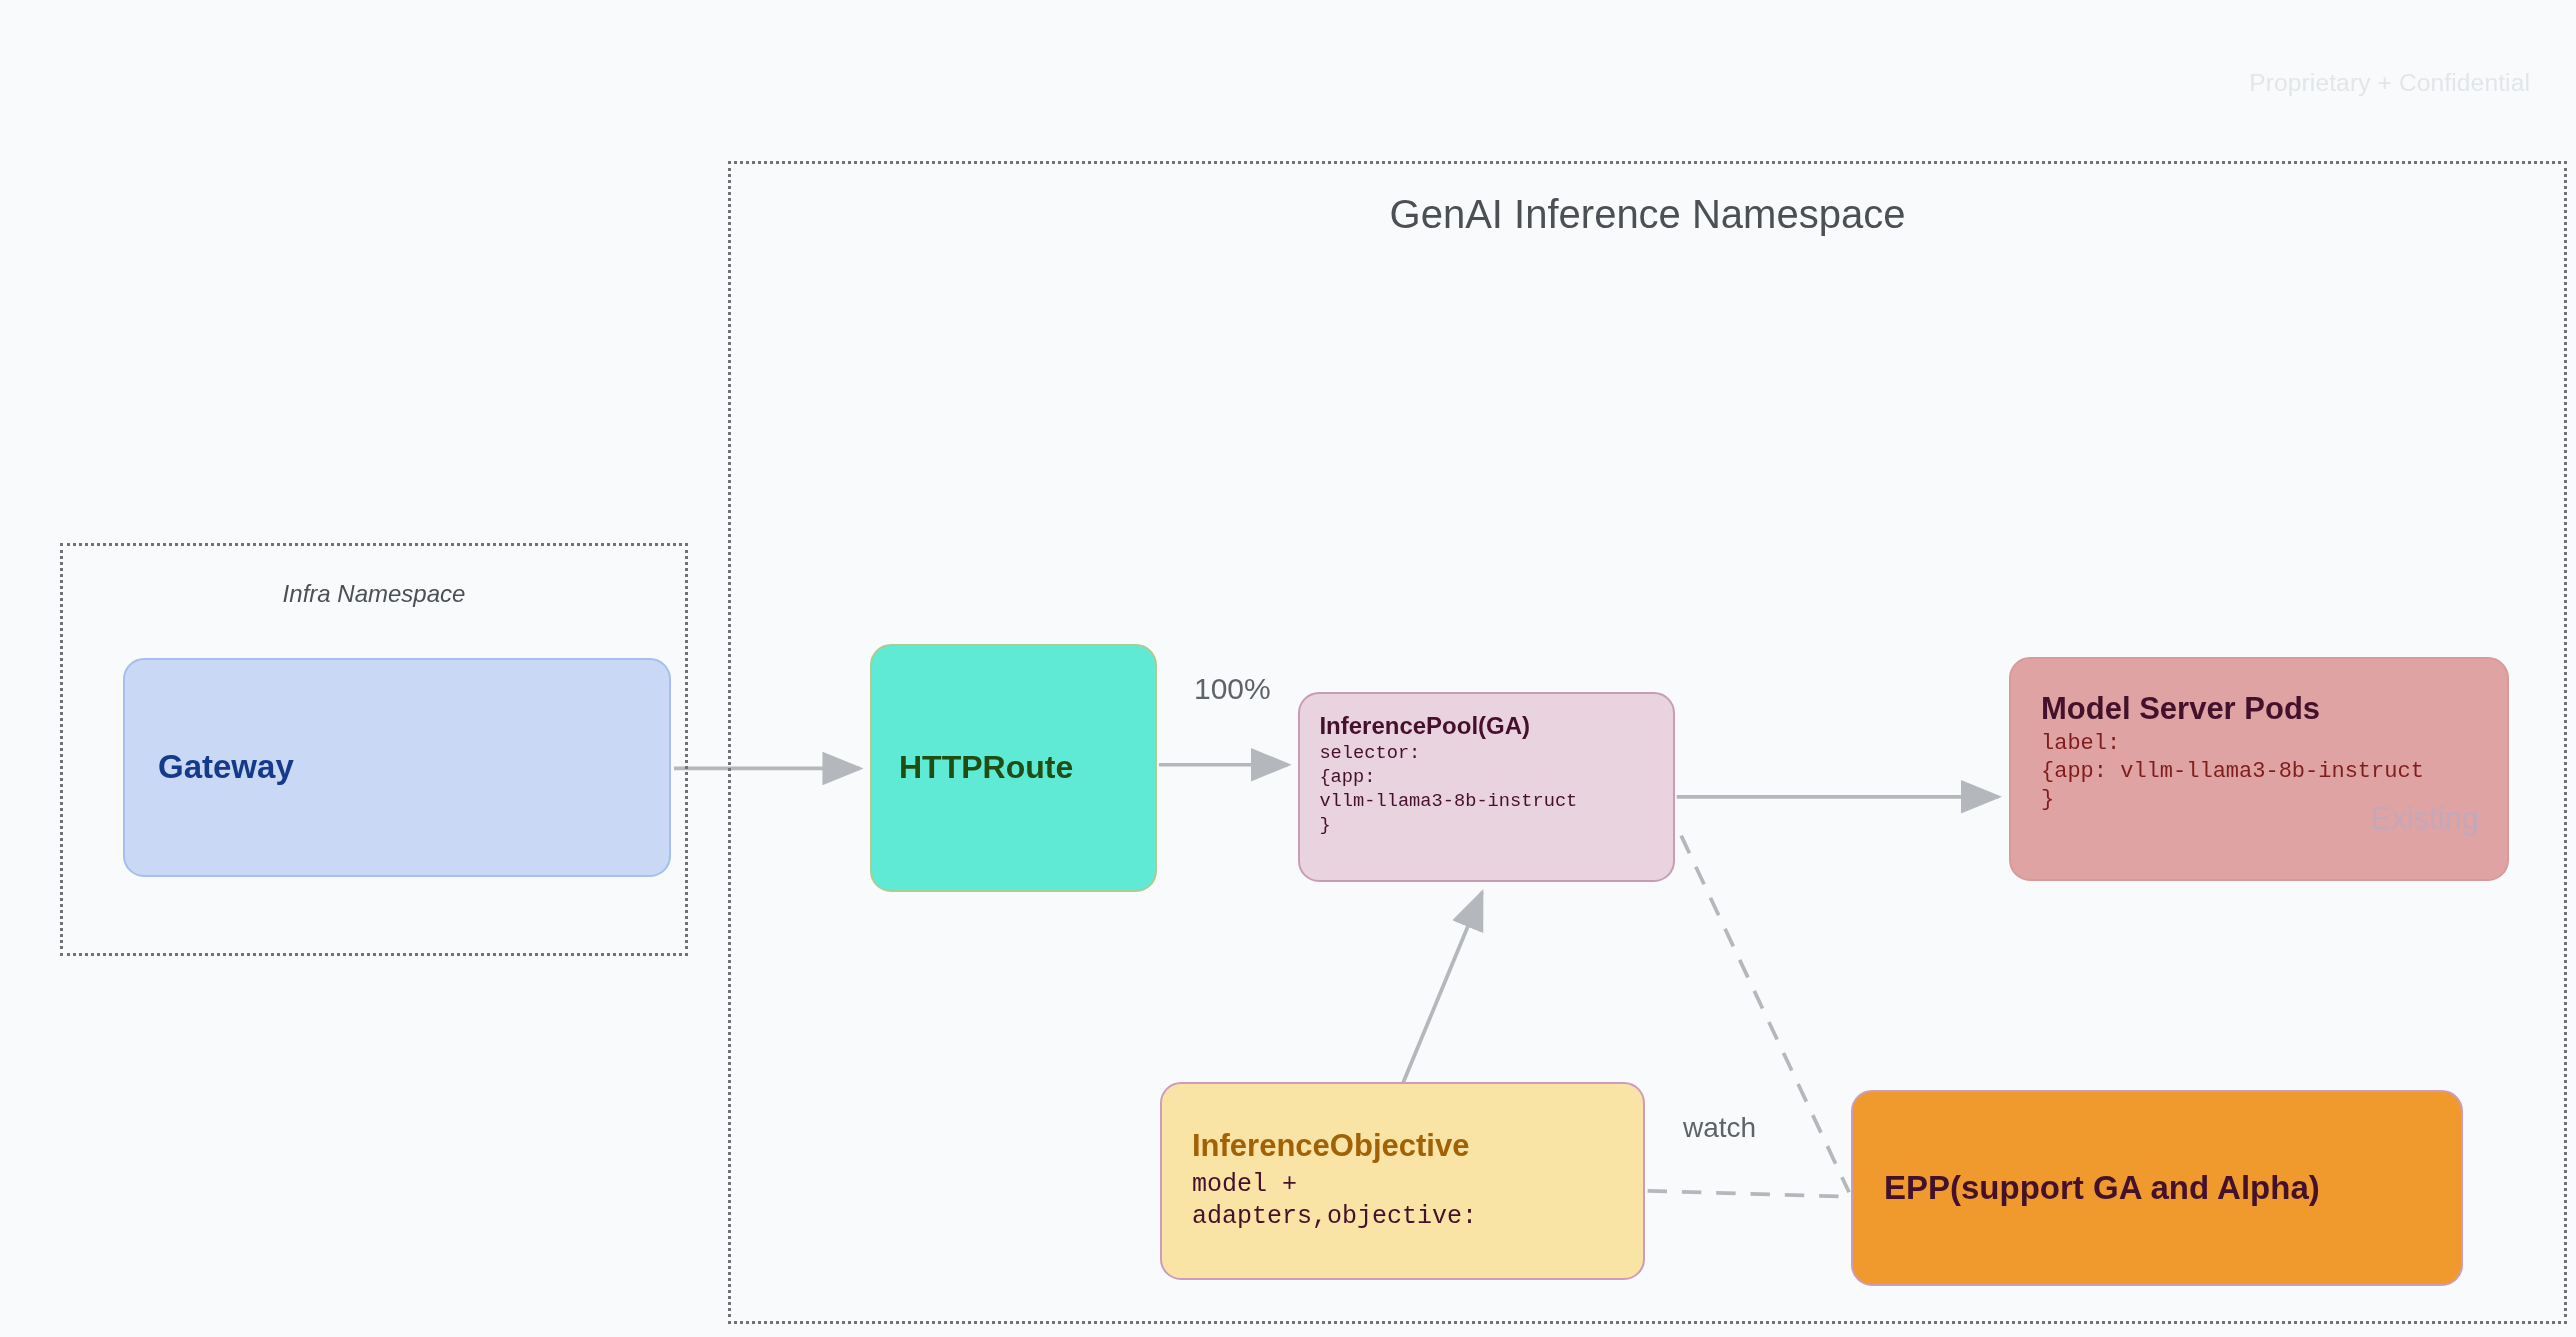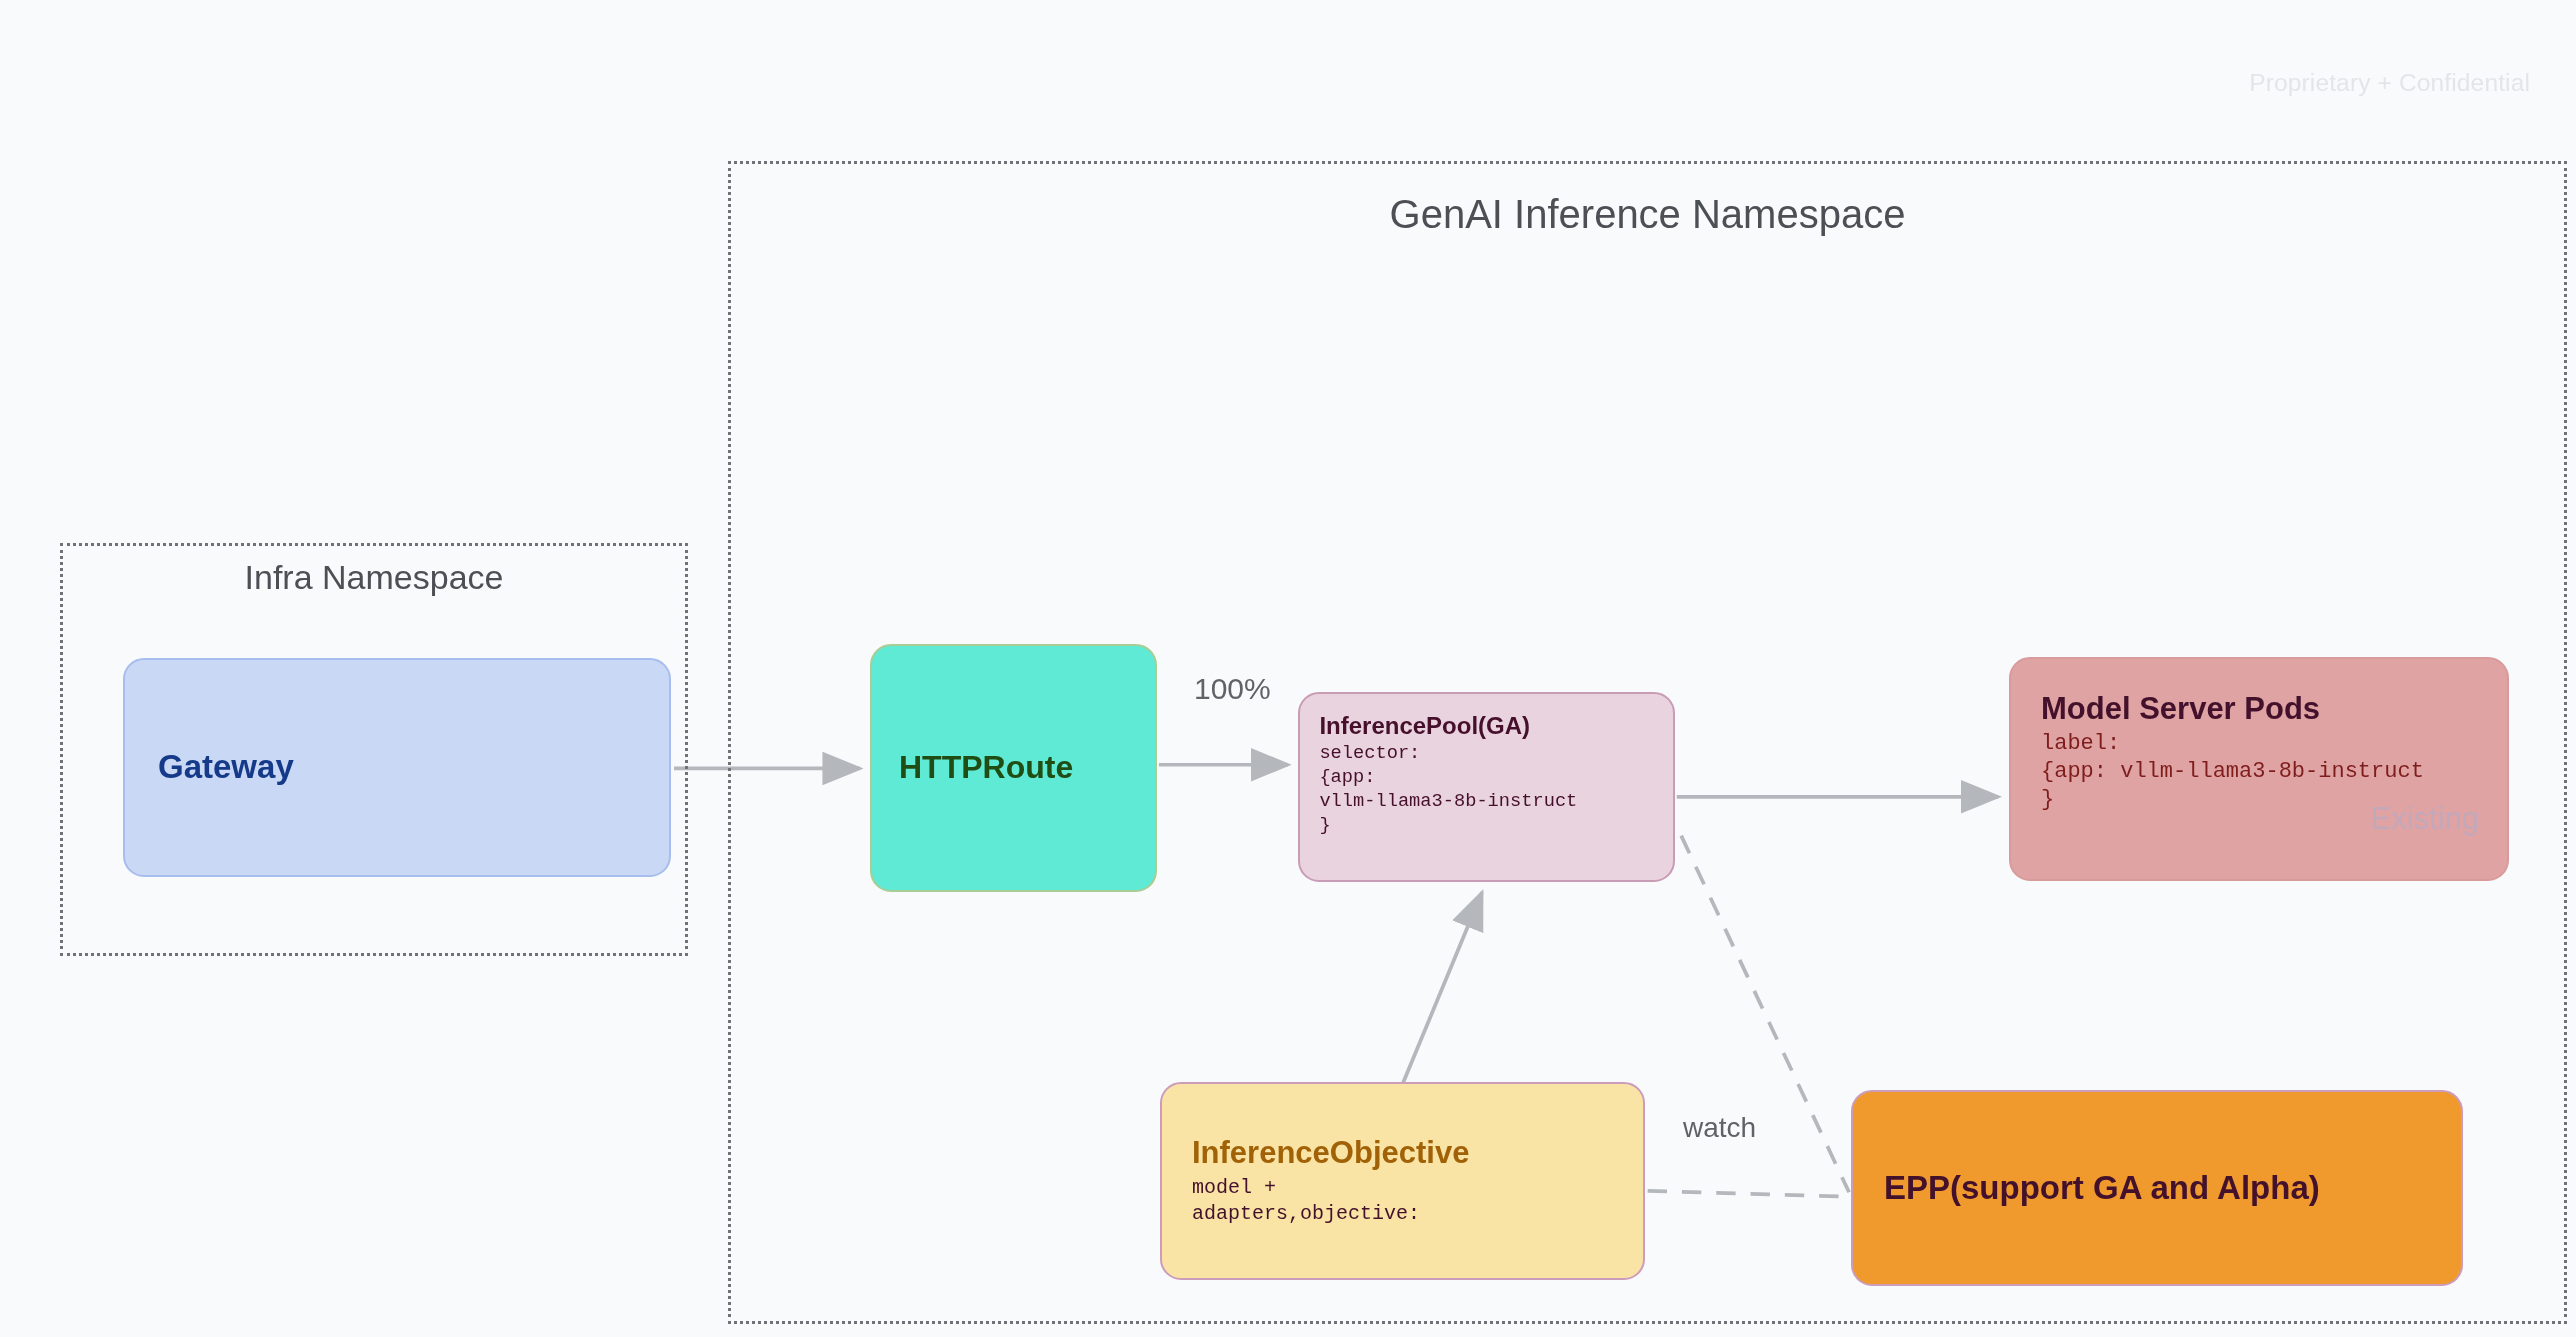--- a/index.html
+++ b/index.html
@@ -47,22 +47,23 @@
     height: 1163px;
   }
   .ns-title {
     position: absolute;
     width: 100%;
     text-align: center;
     color: #4c5055;
     white-space: nowrap;
   }
   .ns-infra .ns-title {
-    top: 12px;
-    font-size: 34px;
+    top: 34px;
+    font-size: 24px;
+    font-style: italic;
   }
   .ns-genai .ns-title {
     top: 28px;
     font-size: 40px;
   }
 
   
   .node {
     position: absolute;
     box-sizing: border-box;
@@ -174,21 +175,21 @@
     border: 2.2px solid #cc9cbb;
     padding: 0 30px;
     justify-content: center;
   }
   .n-objective .title {
     font-size: 31px;
     color: #a16207;
     margin-bottom: 4.5px;
   }
   .n-objective .mono {
-    font-size: 20px;
+    font-size: 25px;
     color: #43112b;
   }
 
   
   .n-epp {
     left: 1851px;
     top: 1090px;
     width: 612px;
     height: 196px;
     background: #f09a2e;

